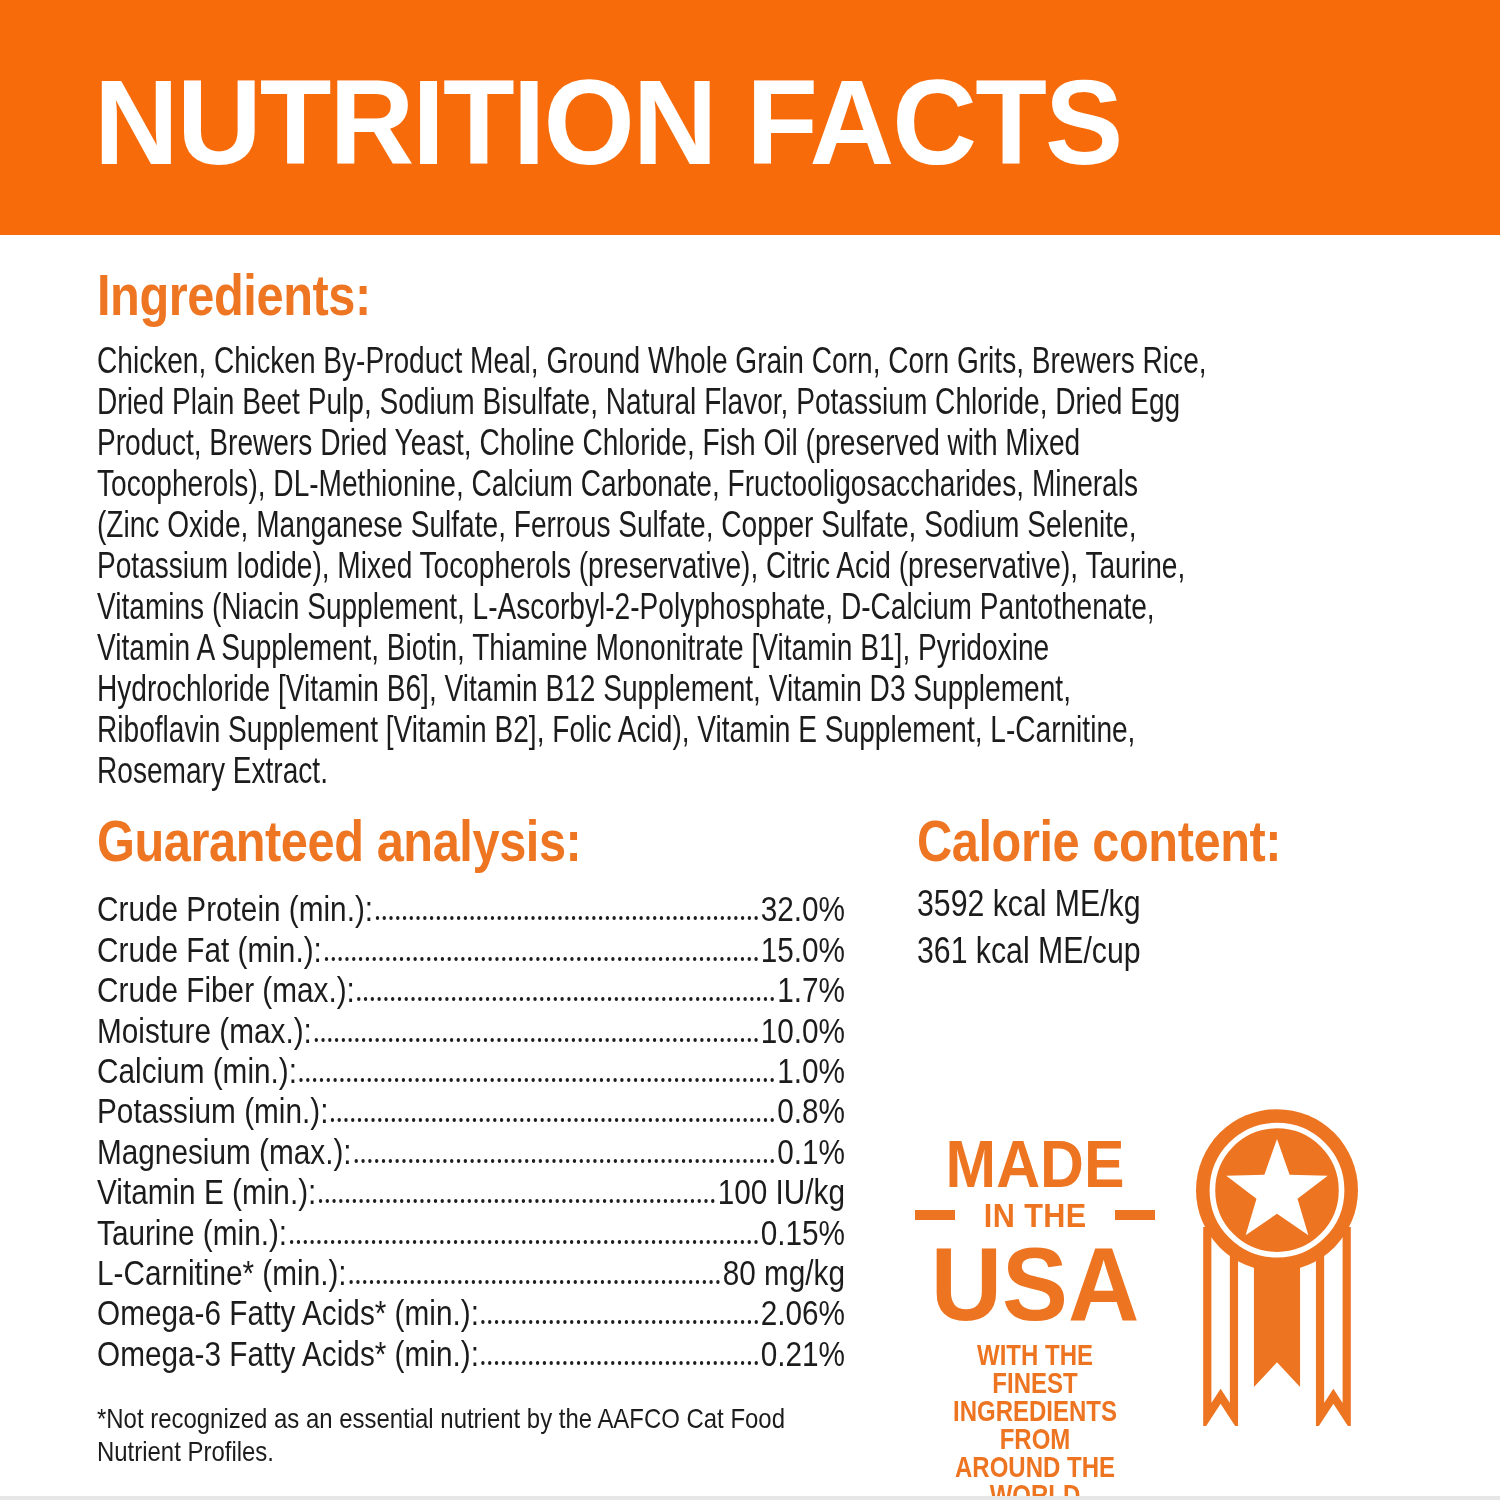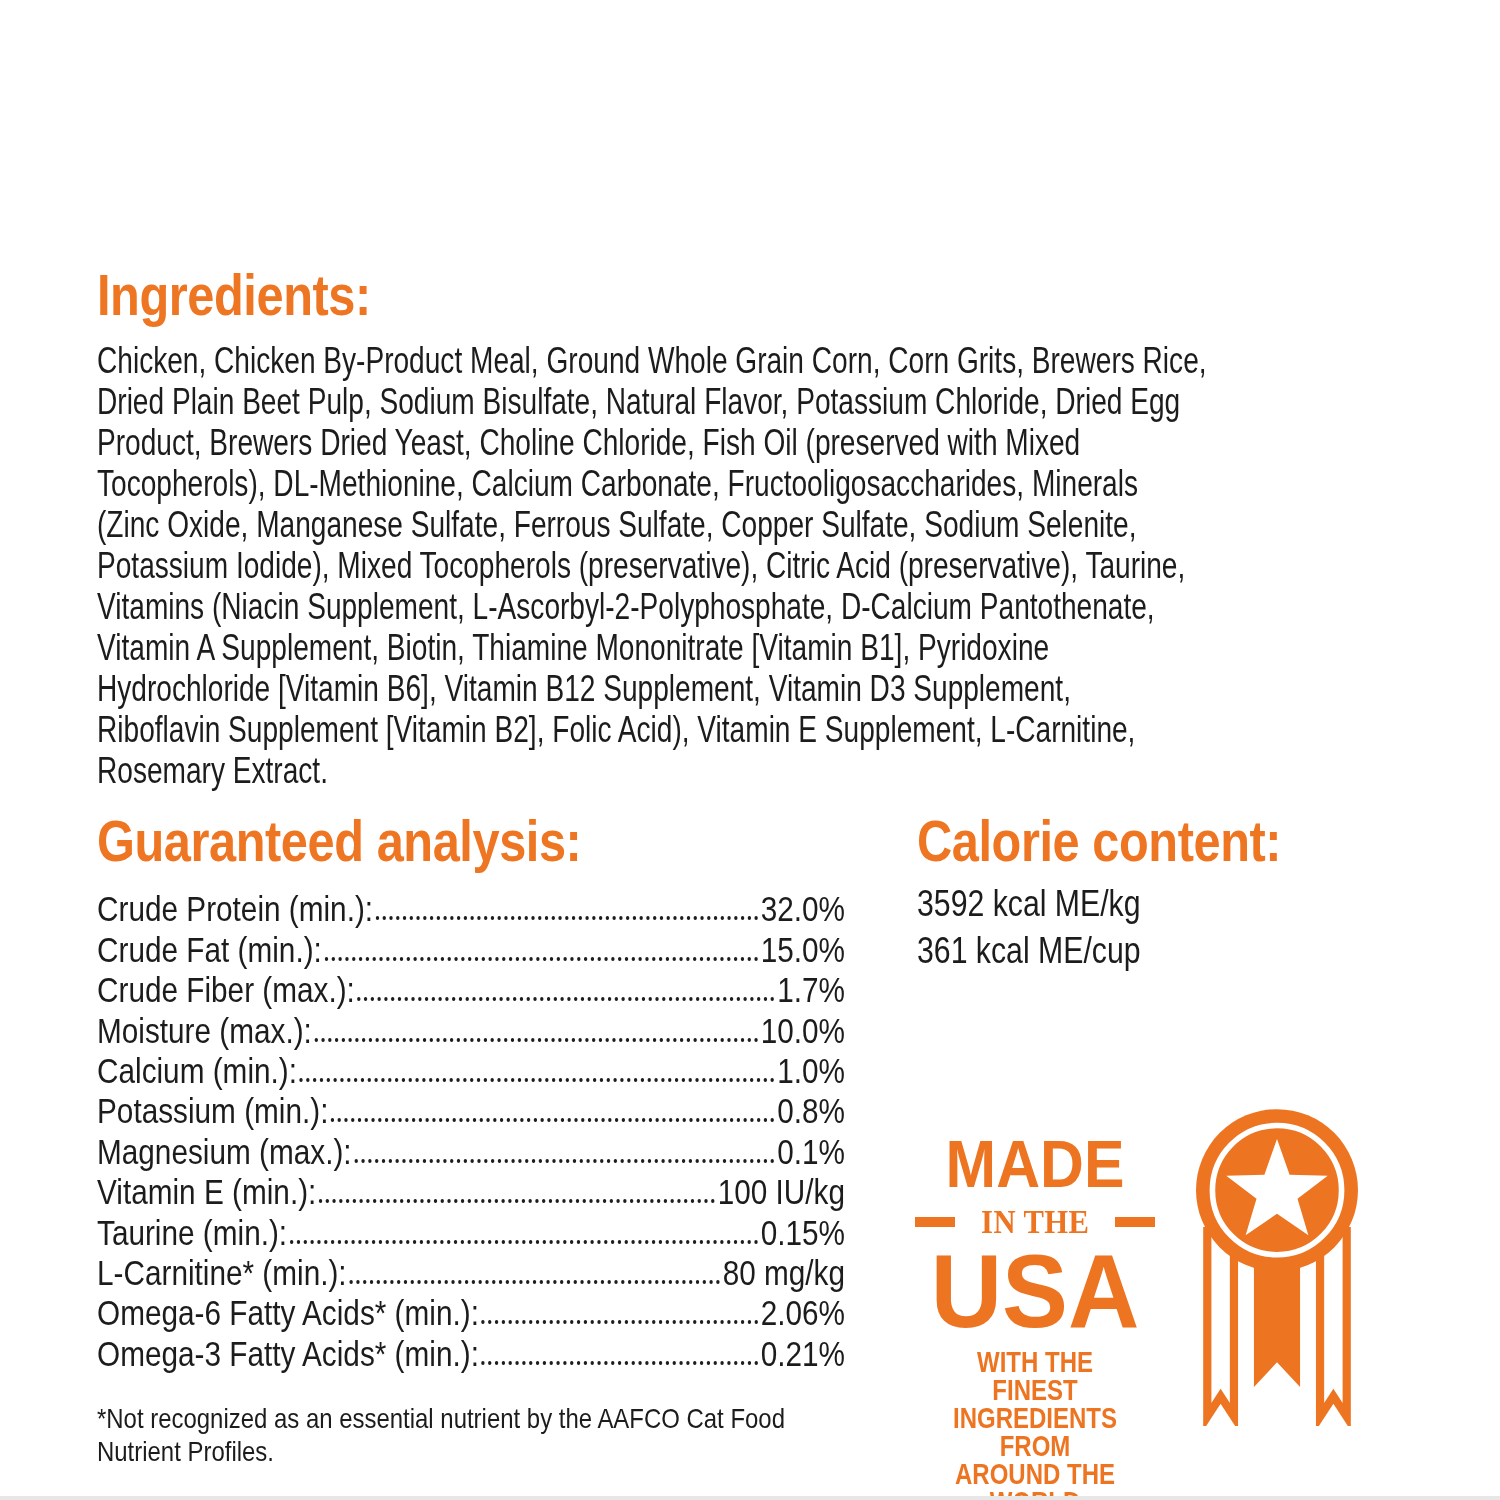--- a/index.html
+++ b/index.html
@@ -85,22 +85,21 @@
   .usa-text {
     position:absolute; left:915px; top:1133px; width:240px;
     text-align:center; color:#ed7421;
   }
   .usa-made {
     font-size:66px; font-weight:bold; line-height:0.95; letter-spacing:0;
     transform:scaleX(0.92); transform-origin:50% 0;
   }
   .usa-inthe-row {
     display:flex; align-items:center; justify-content:space-between;
-    margin-top:9px;
-    font-family:Liberation Serif, serif;
+    margin-top:2px;
   }
   .usa-dash { width:40px; height:10px; background:#ed7421; }
   .usa-inthe {
     font-size:34px; font-weight:bold; letter-spacing:0.5px; line-height:1;
     transform:scaleX(0.9); transform-origin:50% 50%;
   }
   .usa-usa {
     font-size:104px; font-weight:bold; line-height:0.93; letter-spacing:0;
     margin-top:4px;
     transform:scaleX(0.95); transform-origin:50% 0;
@@ -120,20 +119,23 @@
   .bottom-edge {
     position:absolute; left:0; bottom:0; width:1500px; height:4px;
     background:#e7e7e7;
   }
 </style>
 </head>
 <body>
 
 <div class="page">
 
+  <div class="banner">
+    <h1>NUTRITION FACTS</h1>
+  </div>
 
   <h2 class="h-orange h-ingredients">Ingredients:</h2>
   <p class="ingredients-text">Chicken, Chicken By-Product Meal, Ground Whole Grain Corn, Corn Grits, Brewers Rice,
 Dried Plain Beet Pulp, Sodium Bisulfate, Natural Flavor, Potassium Chloride, Dried Egg
 Product, Brewers Dried Yeast, Choline Chloride, Fish Oil (preserved with Mixed
 Tocopherols), DL-Methionine, Calcium Carbonate, Fructooligosaccharides, Minerals
 (Zinc Oxide, Manganese Sulfate, Ferrous Sulfate, Copper Sulfate, Sodium Selenite,
 Potassium Iodide), Mixed Tocopherols (preservative), Citric Acid (preservative), Taurine,
 Vitamins (Niacin Supplement, L-Ascorbyl-2-Polyphosphate, D-Calcium Pantothenate,
 Vitamin A Supplement, Biotin, Thiamine Mononitrate [Vitamin B1], Pyridoxine

